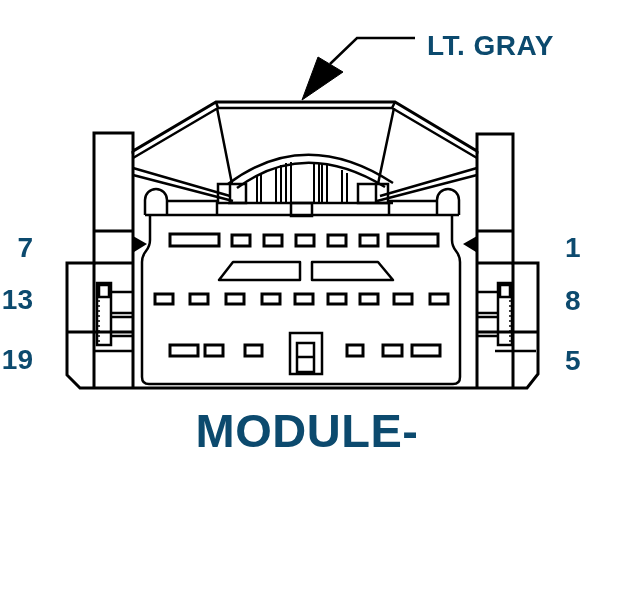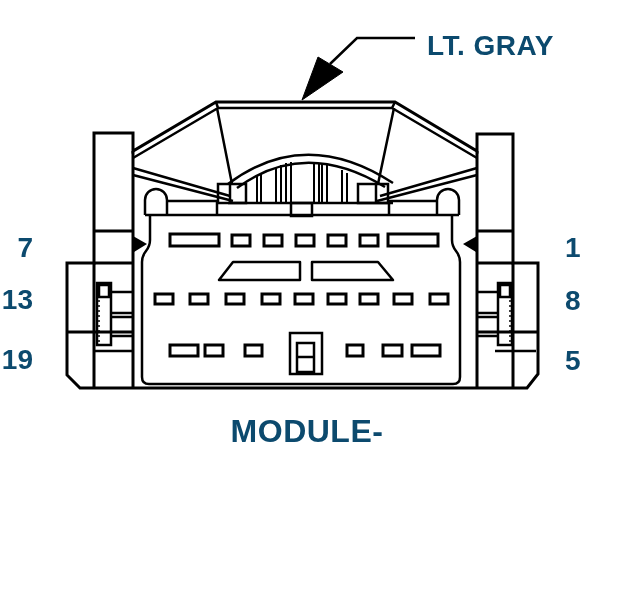--- a/index.html
+++ b/index.html
@@ -12,21 +12,21 @@
     position:absolute;left:427px;top:30px;font-size:28px;font-weight:bold;
     letter-spacing:0.5px;white-space:nowrap;
   }
   .pin{position:absolute;font-size:28px;font-weight:bold;}
   .pin.left{left:0;width:33px;text-align:right;}
   .pin.right{left:565px;width:50px;text-align:left;}
   .pin-7{top:232px;} .pin-16{top:284px;} .pin-22{top:344px;}
   .pin-1{top:232px;} .pin-8{top:285px;}  .pin-17{top:345px;}
   .caption{
     position:absolute;left:112px;top:410px;width:390px;text-align:center;
-    font-size:32px;font-weight:bold;line-height:42px;letter-spacing:0.5px;
+    font-size:47px;font-weight:bold;line-height:42px;letter-spacing:0.5px;
   }
 </style>
 </head>
 <body>
 
 <div class="canvas">
 
   <svg class="lineart" width="624" height="600" viewBox="0 0 624 600">
 
     <g fill="none" stroke="#000" stroke-width="3" stroke-linejoin="miter">

